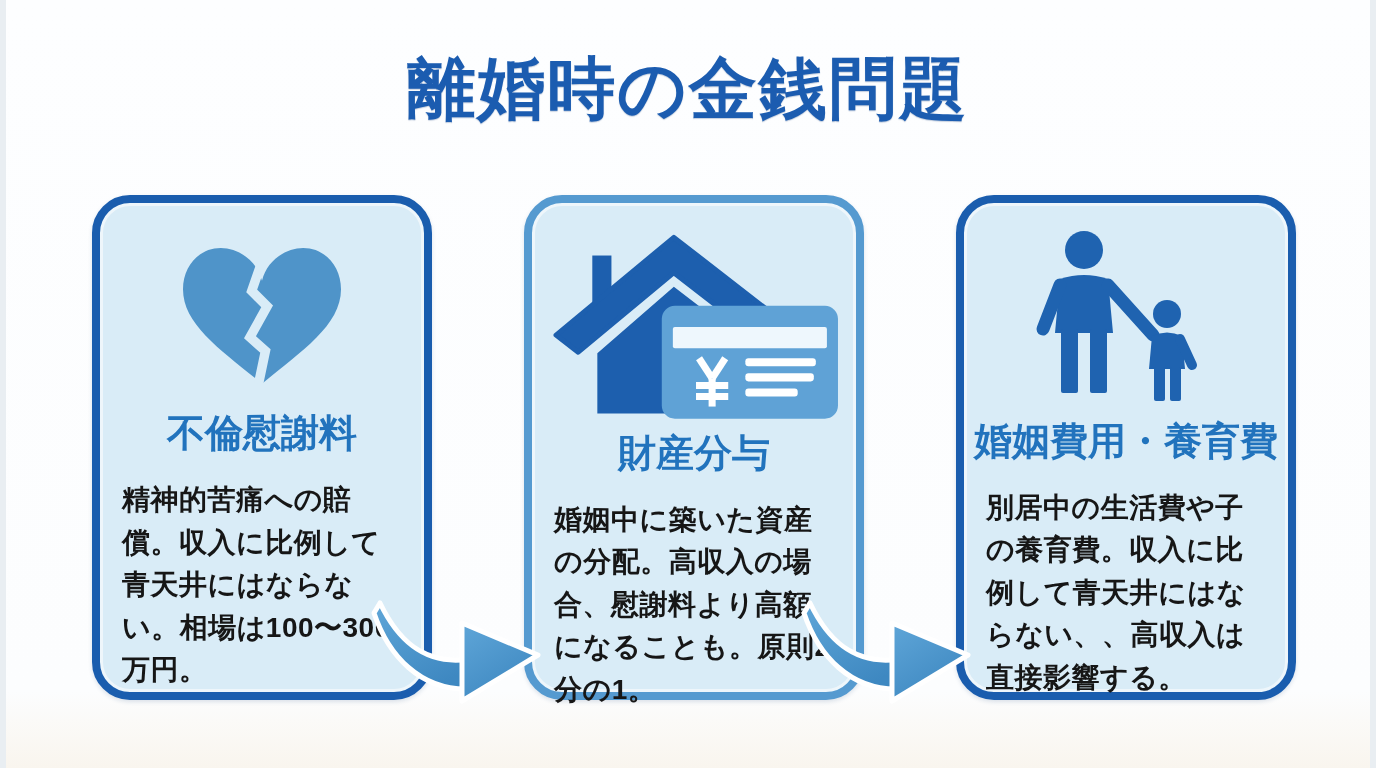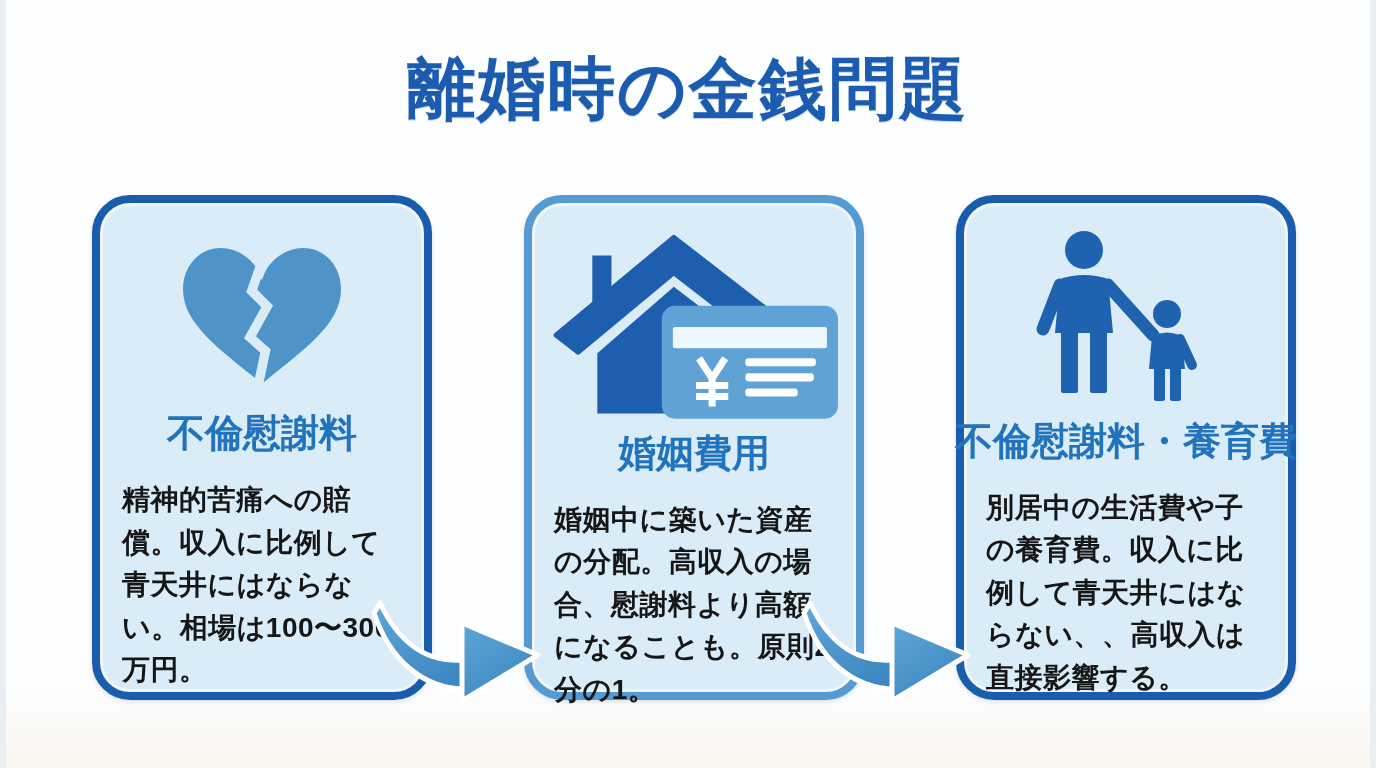--- a/index.html
+++ b/index.html
@@ -88,21 +88,21 @@
             <line x1="163" y1="148" x2="163" y2="176"></line>
             <line x1="147" y1="155" x2="179" y2="155"></line>
             <line x1="147" y1="166" x2="179" y2="166"></line>
           </g>
 
           <rect x="196" y="128" width="70" height="8" rx="3" fill="#ffffff"></rect>
           <rect x="196" y="143" width="68" height="8" rx="3" fill="#ffffff"></rect>
           <rect x="196" y="158" width="52" height="8" rx="3" fill="#ffffff"></rect>
         </svg>
       </div>
-      <h2 class="card-title">婚姻費用</h2>
+      <h2 class="card-title">財産分与</h2>
       <p class="card-body">婚姻中に築いた資産の分配。高収入の場合、慰謝料より高額になることも。原則2分の1。</p>
     </section>
 
     <section class="card">
       <div class="card-icon">
         <svg width="202" height="180" viewBox="0 0 200 180" aria-hidden="true">
           <g fill="#1f63b0">
 
             <circle cx="58" cy="21" r="19"></circle>
             <path d="M34,50 Q58,42 82,50 L87,104 L29,104 Z"></path>
@@ -112,21 +112,21 @@
             <line x1="82" y1="56" x2="127" y2="106" stroke="#1f63b0" stroke-width="13" stroke-linecap="round"></line>
 
             <circle cx="141" cy="85" r="14"></circle>
             <path d="M126,107 Q141,100 156,107 L159,140 L123,140 Z"></path>
             <line x1="154" y1="110" x2="166" y2="136" stroke="#1f63b0" stroke-width="10" stroke-linecap="round"></line>
             <rect x="128" y="138" width="11" height="34" rx="2"></rect>
             <rect x="144" y="138" width="11" height="34" rx="2"></rect>
           </g>
         </svg>
       </div>
-      <h2 class="card-title">不倫慰謝料・養育費</h2>
+      <h2 class="card-title">婚姻費用・養育費</h2>
       <p class="card-body">別居中の生活費や子の養育費。収入に比例して青天井にはならない、、高収入は直接影響する。</p>
     </section>
 
   </div>
 
   <div class="arrow arrow-1">
     <svg viewBox="0 0 176 112" aria-hidden="true">
       <defs>
         <linearGradient id="arrowGrad1" x1="0" y1="0" x2="0.6" y2="1">
           <stop offset="0" stop-color="#5fa6d8"></stop>

